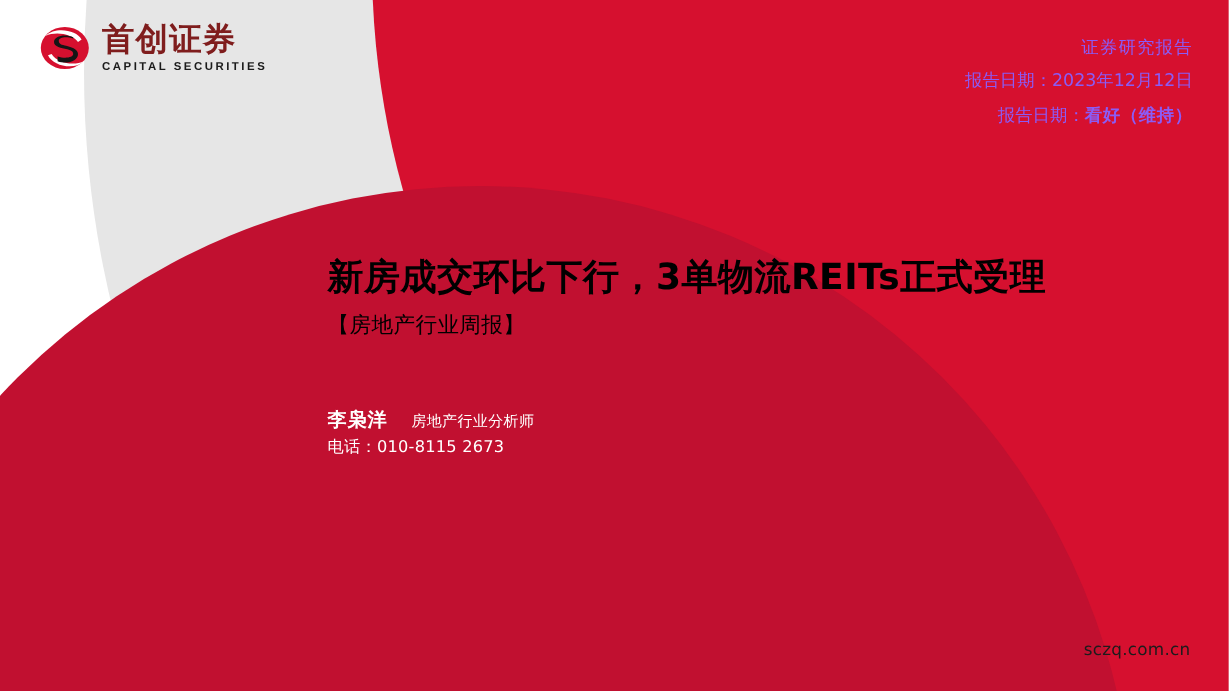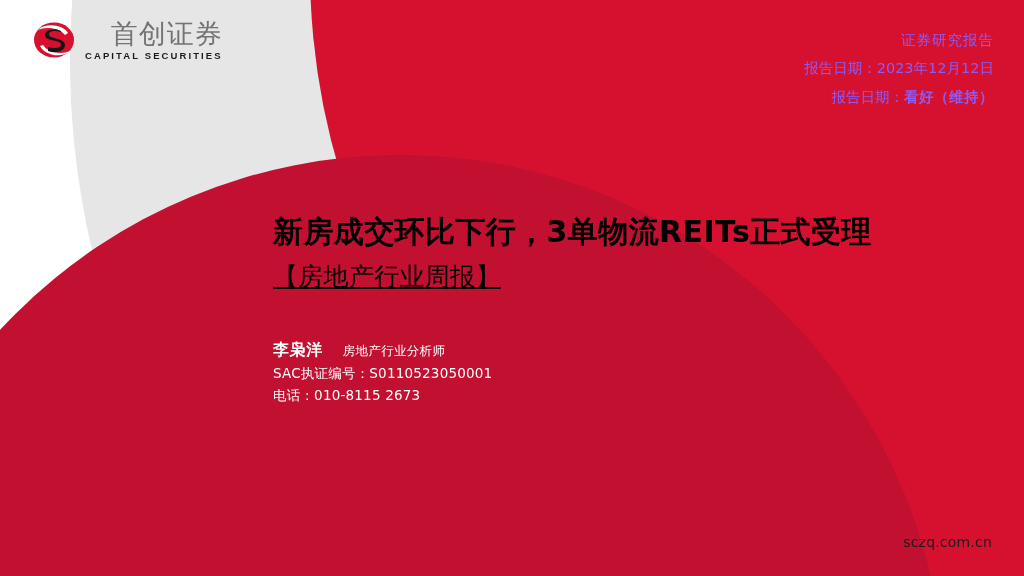--- a/index.html
+++ b/index.html
@@ -42,25 +42,24 @@
   }
   .logo-words {
     display: flex;
     flex-direction: column;
     justify-content: center;
     line-height: 1;
   }
   .logo-cn {
     font-family: "DejaVu Sans", sans-serif;
     font-size: 27px;
-    font-weight: normal;
-    color: #737373;
+    font-weight: bold;
+    color: #7f1d1d;
     letter-spacing: 1px;
     line-height: 1.05;
-    text-align: right;
   }
   .logo-en {
     font-family: "Liberation Sans", sans-serif;
     font-size: 9.5px;
     font-weight: bold;
     color: #1b1b1b;
     letter-spacing: 2.1px;
     margin-top: 3px;
   }
 
@@ -99,27 +98,26 @@
   }
   .main-title {
     font-size: 30px;
     font-weight: bold;
     letter-spacing: 0.4px;
     line-height: 1.25;
     white-space: nowrap;
     margin: 0;
   }
   .sub-title {
-    font-size: 25px;
+    font-size: 18px;
     font-weight: normal;
     letter-spacing: 0.3px;
     line-height: 1.35;
     margin: 9px 0 0 0;
     white-space: nowrap;
-    text-decoration: underline;
   }
 
   
   .author-block {
     position: absolute;
     left: 273px;
     top: 340px;
     z-index: 20;
     color: #ffffff;
     font-family: "DejaVu Sans", sans-serif;
@@ -212,19 +210,18 @@
   <div class="title-block">
     <h1 class="main-title">新房成交环比下行，3单物流REITs正式受理</h1>
     <div class="sub-title">【房地产行业周报】</div>
   </div>
 
   <div class="author-block">
     <div class="author-name-row">
       <span class="author-name">李枭洋</span>
       <span class="author-role">房地产行业分析师</span>
     </div>
-    <div class="author-line">SAC执证编号：S0110523050001</div>
     <div class="author-line">电话：010-8115 2673</div>
   </div>
 
   <div class="footer-url">sczq.com.cn</div>
 
 </div>
 
 </body></html>

